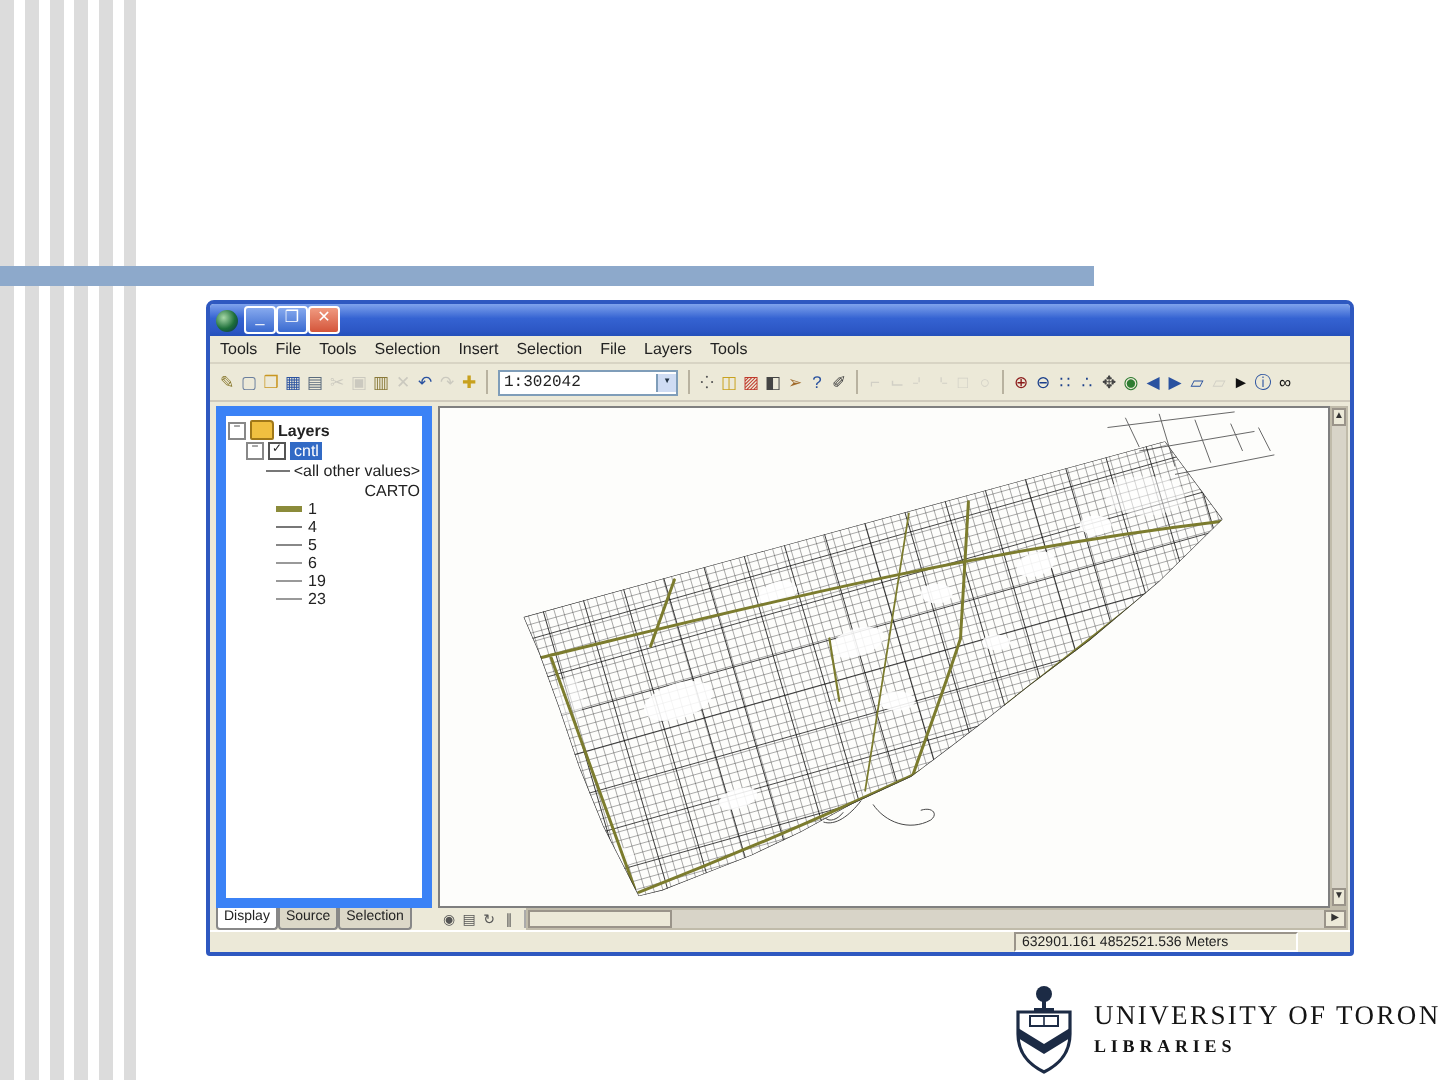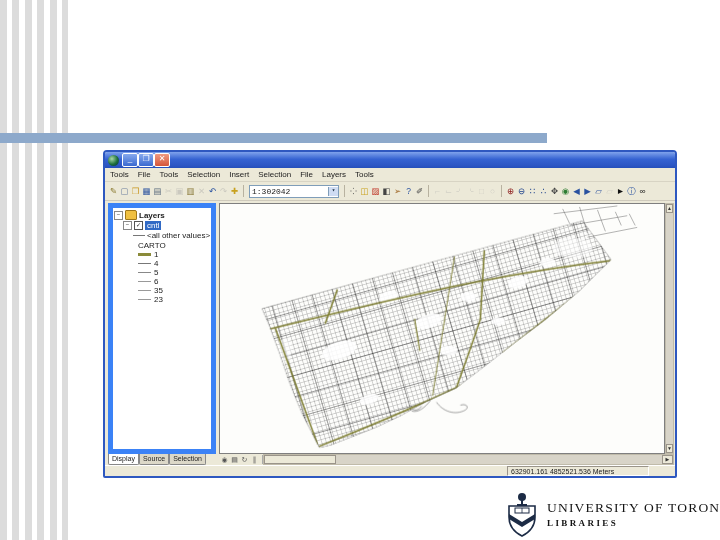--- a/index.html
+++ b/index.html
@@ -40,21 +40,21 @@
   .scalebox{width:86px;height:11px;background:#fff;border:1px solid #7f9db9;display:flex;
     align-items:center;justify-content:space-between;font-size:8px;padding:0 0 0 2px;margin:0 2px;font-family:Liberation Mono, monospace;}
   .scale-arrow{width:9px;height:9px;background:#cfdcf3;border-left:1px solid #7f9db9;font-size:6px;
     line-height:8px;text-align:center;color:#234;}
 
   .main{flex:1 1 auto;display:flex;min-height:0;}
   .toc-col{width:112px;flex:0 0 112px;display:flex;flex-direction:column;padding:2px 1px 0 3px;box-sizing:border-box;}
   .toc-panel{flex:1;background:#fff;border:5px solid #3b82f6;padding:2px 1px;overflow:hidden;font-size:8px;}
   .trow{display:flex;align-items:center;gap:2px;height:10px;white-space:nowrap;}
   .indent1{padding-left:9px;}
-  .indent2{padding-left:19px;}
+  .indent2{padding-left:19px;justify-content:flex-end;}
   .expander{width:7px;height:7px;flex:0 0 7px;border:1px solid #888;font-size:6px;line-height:5px;
     text-align:center;color:#333;background:#fff;}
   .folder{width:10px;height:8px;flex:0 0 10px;background:#f0c040;border:1px solid #a07818;border-radius:1px 2px 1px 1px;}
   .checkbox{width:7px;height:7px;flex:0 0 7px;border:1px solid #555;background:#fff;font-size:6px;
     line-height:6px;text-align:center;color:#222;}
   .sel{background:#316AC5;color:#fff;padding:0 2px;}
   .dashsym{width:12px;flex:0 0 12px;border-top:1px solid #777;}
   .legend-row{display:flex;align-items:center;gap:3px;height:9px;padding-left:24px;}
   .sym{width:13px;flex:0 0 13px;border-top-style:solid;}
 
@@ -209,21 +209,21 @@
             <div class="legend-row">
               <span class="sym" style="border-top-color: rgb(136, 136, 136); border-top-width: 1px;"></span>
               <span>5</span>
             </div>
             <div class="legend-row">
               <span class="sym" style="border-top-color: rgb(153, 153, 153); border-top-width: 1px;"></span>
               <span>6</span>
             </div>
             <div class="legend-row">
               <span class="sym" style="border-top-color: rgb(153, 153, 153); border-top-width: 1px;"></span>
-              <span>35</span>
+              <span>19</span>
             </div>
             <div class="legend-row">
               <span class="sym" style="border-top-color: rgb(153, 153, 153); border-top-width: 1px;"></span>
               <span>23</span>
             </div>
           </div>
       </div>
     </div>
 
     <div class="map-col">

